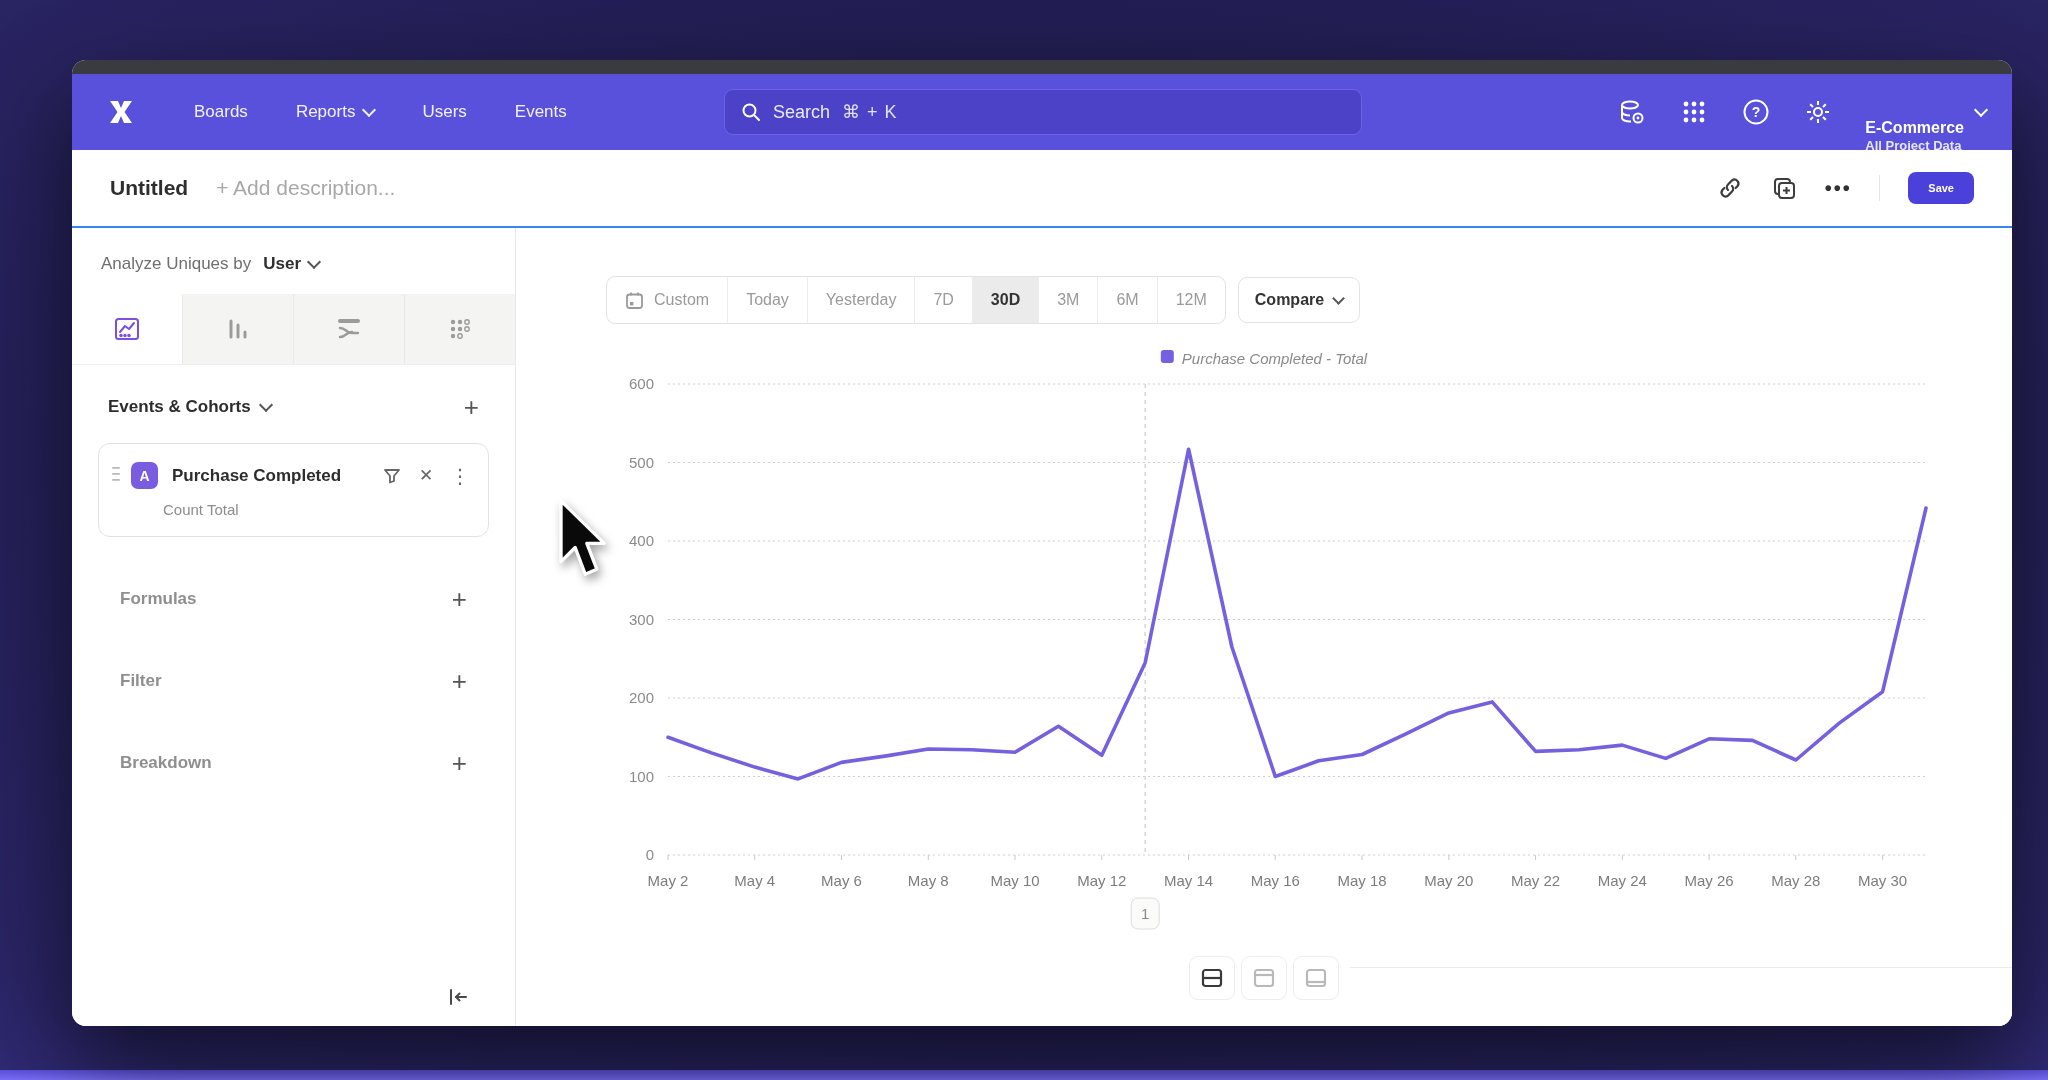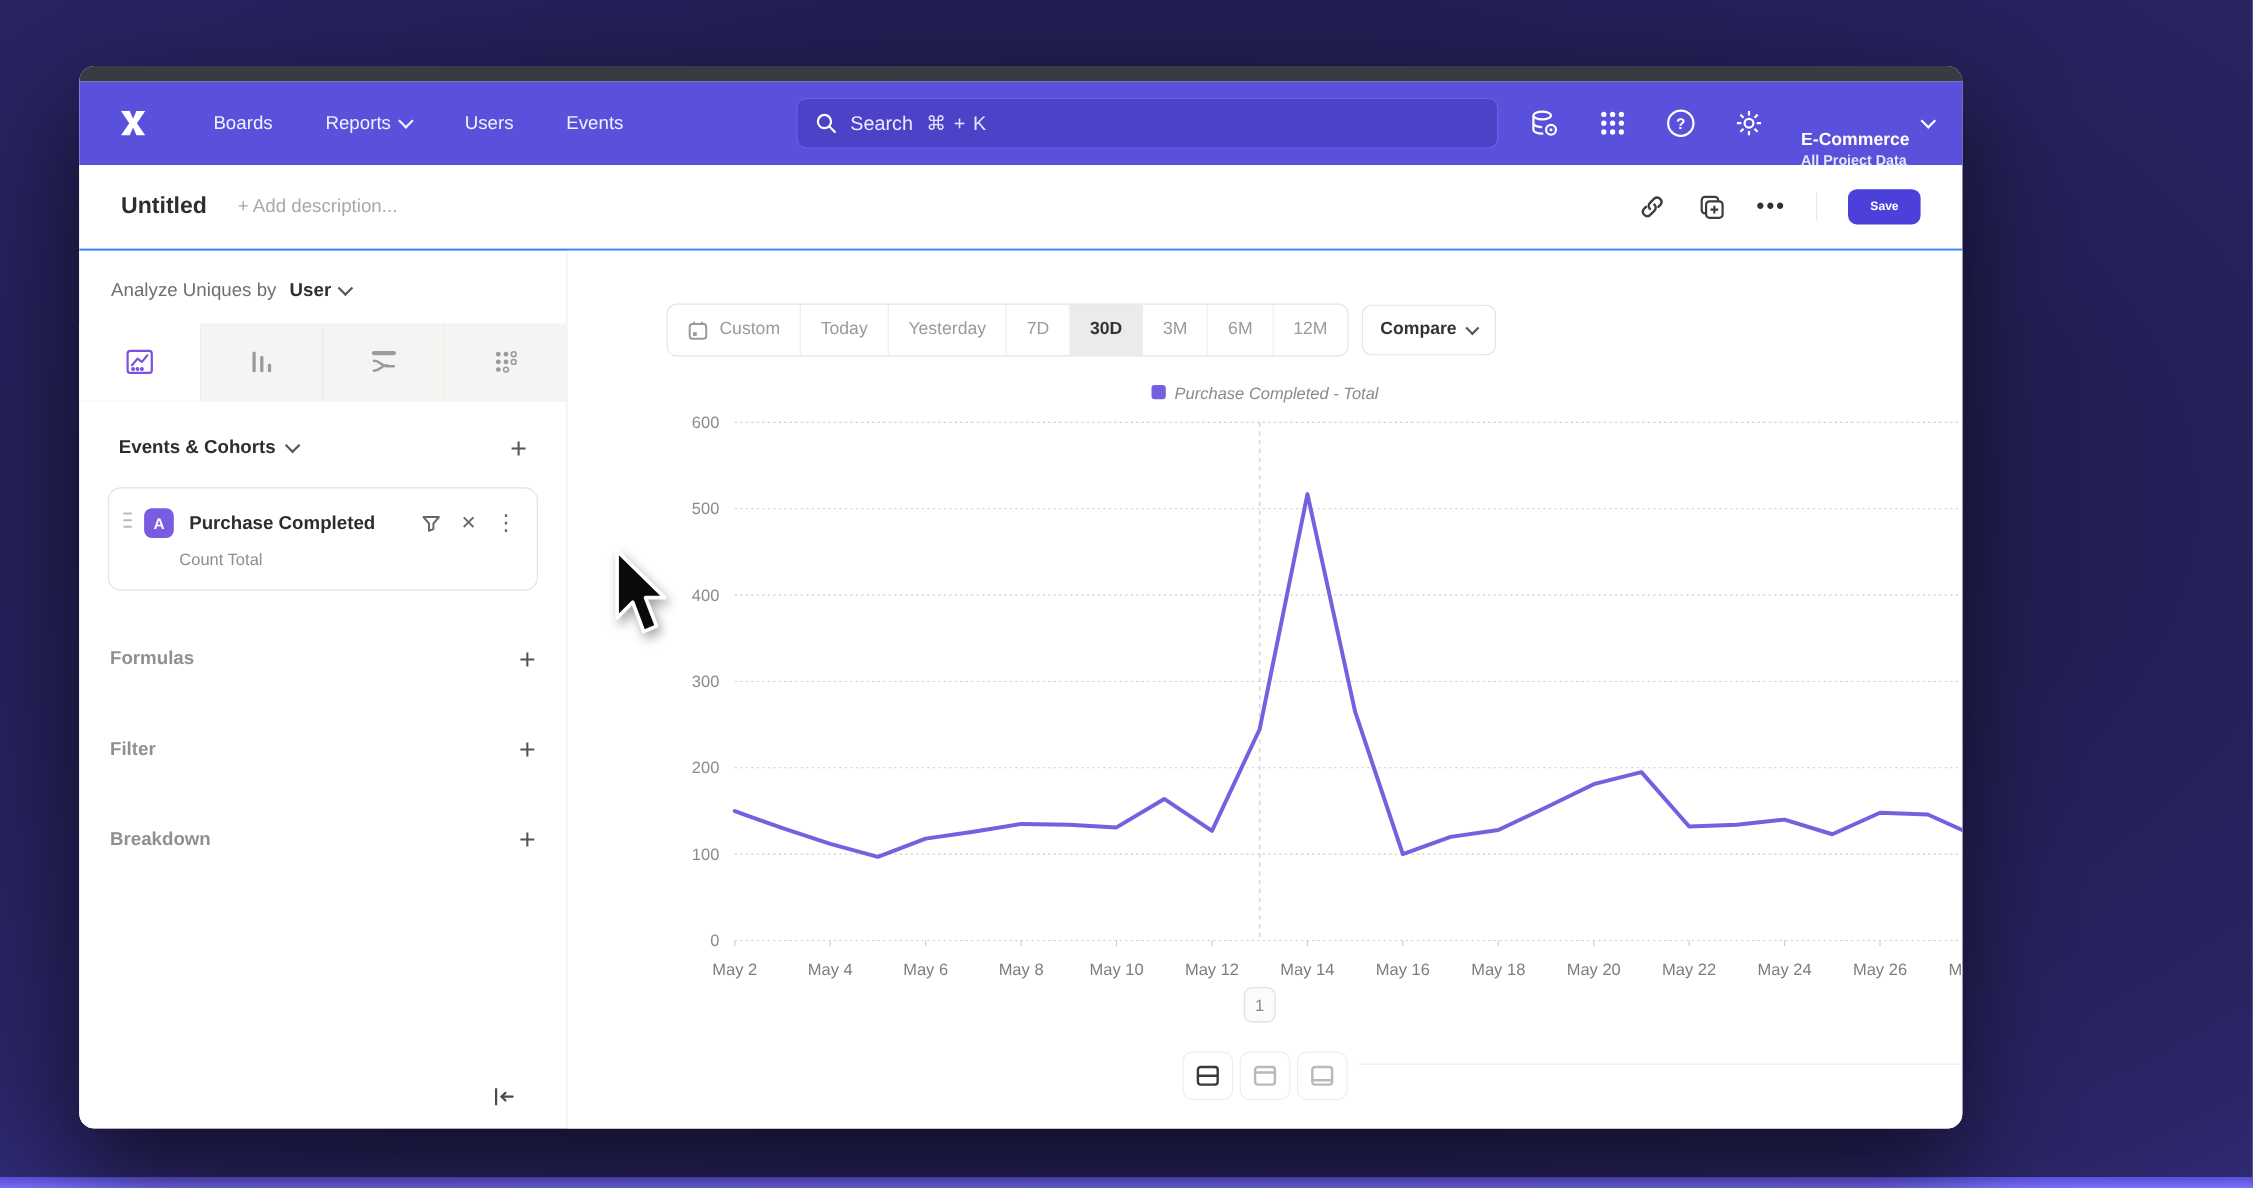--- a/index.html
+++ b/index.html
@@ -3,41 +3,41 @@
 <meta charset="utf-8">
 <style>
   html,body{margin:0;padding:0;}
   body{
     width:2048px;height:1080px;overflow:hidden;position:relative;
     font-family:"Liberation Sans","DejaVu Sans",sans-serif;
     background:radial-gradient(115% 115% at 50% 42%, #211d50 32%, #2a2565 60%, #4b43c2 100%);
   }
   .bottom-glow{position:absolute;left:0;right:0;bottom:0;height:10px;background:linear-gradient(180deg,#5a50d8,#7a6ef8);}
   
-  .window{position:absolute;left:72px;top:60px;width:1712px;height:966px;border-radius:14px;
+  .window{position:absolute;left:72px;top:60px;width:1940px;height:966px;border-radius:14px;
     background:#ffffff;box-shadow:0 40px 90px rgba(0,0,0,.55);overflow:hidden;}
   .chrome{height:14px;background:#3a3a41;}
   
   .nav{height:76px;background:#5951db;position:relative;display:flex;align-items:center;padding:0 0 0 30px;box-sizing:border-box;color:#fff;}
   .logo{width:38px;height:38px;display:flex;align-items:center;justify-content:center;margin-right:54px;cursor:pointer;}
   .nav-items{display:flex;align-items:center;gap:48px;font-size:17px;color:#f2f1ff;}
   .nav-item{display:flex;align-items:center;gap:9px;cursor:pointer;}
   .chev{display:inline-block;width:8px;height:8px;border-right:2px solid currentColor;border-bottom:2px solid currentColor;transform:rotate(45deg);margin-top:-4px;}
   .search{position:absolute;left:652px;top:15px;width:638px;height:46px;box-sizing:border-box;
     background:#4b42c8;border:1px solid #6c62e6;border-radius:9px;display:flex;align-items:center;padding:0 16px;gap:12px;color:#eceaff;font-size:18px;}
   .search .shortcut{opacity:.95;letter-spacing:1px;}
   .nav-right{position:absolute;right:26px;top:0;height:76px;display:flex;align-items:center;gap:32px;}
   .nav-icon{width:30px;height:30px;display:flex;align-items:center;justify-content:center;cursor:pointer;}
   .project{display:flex;align-items:center;gap:12px;cursor:pointer;}
   .project .p-name{font-size:16px;font-weight:bold;line-height:1.25;margin-top:48px;}
   .project .p-scope{font-size:13px;font-weight:bold;opacity:.85;line-height:1.25;}
   
   .doc-toolbar{height:78px;display:flex;align-items:center;padding:0 38px;box-sizing:border-box;border-bottom:2px solid #3b82f6;background:#fff;}
   .doc-title{font-size:21px;font-weight:bold;color:#2e2e2e;}
-  .doc-desc{margin-left:28px;font-size:17px;color:#a8a8a8;cursor:text;}
+  .doc-desc{margin-left:28px;font-size:21px;color:#a8a8a8;cursor:text;}
   .doc-actions{margin-left:auto;display:flex;align-items:center;gap:28px;}
   .tool-icon{width:26px;height:26px;display:flex;align-items:center;justify-content:center;color:#3d3d3d;cursor:pointer;}
   .v-div{width:1px;height:26px;background:#e6e6e6;}
   .save-btn{background:#4c40db;color:#fff;font-size:11px;font-weight:bold;border:none;border-radius:8px;padding:10px 20px;cursor:pointer;}
   
   .content{display:flex;height:798px;background:#fff;}
   .sidebar{width:444px;box-sizing:border-box;border-right:1px solid #e9e9e9;position:relative;flex:none;}
   .analyze{padding:26px 29px 20px;font-size:17px;color:#6f6f6f;display:flex;align-items:center;gap:8px;}
   .analyze b{color:#2f2f2f;margin-left:4px;}
   .analyze .chev{color:#555;}
@@ -48,21 +48,21 @@
   .events-header{padding:32px 36px 20px;display:flex;align-items:center;}
   .events-header .lbl{font-size:17px;font-weight:bold;color:#2d2d2d;display:flex;align-items:center;gap:10px;}
   .plus{margin-left:auto;font-size:26px;color:#555;line-height:20px;cursor:pointer;font-weight:normal;}
   .event-card{margin:6px 26px 0;border:1px solid #e2e2e2;border-radius:12px;padding:18px 16px 18px 12px;background:#fff;}
   .event-row{display:flex;align-items:center;gap:10px;}
   .drag-dots{color:#b9b9b9;flex:none;cursor:grab;}
   .a-chip{width:27px;height:27px;border-radius:7px;background:#7a5ce0;color:#fff;font-size:14px;font-weight:bold;display:flex;align-items:center;justify-content:center;flex:none;}
   .event-name{font-size:17px;font-weight:bold;color:#2d2d2d;flex:1;margin-left:4px;}
   .card-icon{width:24px;height:24px;display:flex;align-items:center;justify-content:center;color:#666;cursor:pointer;font-size:17px;}
   .event-metric{margin:12px 0 0 52px;font-size:15px;color:#8d8d8d;cursor:pointer;}
-  .section-row{display:flex;align-items:flex-end;padding:34px 28px 28px;}
+  .section-row{display:flex;align-items:flex-end;padding:34px 48px 28px;}
   .section-row .lbl{font-size:17px;font-weight:bold;color:#8f8f8f;}
   .sidebar-footer{position:absolute;left:0;right:0;bottom:0;height:54px;display:flex;align-items:center;justify-content:flex-end;padding-right:46px;}
   .collapse{color:#4a4a4a;cursor:pointer;}
   
   .main{flex:1;position:relative;background:#fff;}
   .chart-controls{position:absolute;left:90px;top:48px;display:flex;align-items:center;}
   .segmented{display:flex;border:1px solid #e3e3e3;border-radius:9px;overflow:hidden;height:46px;background:#fff;}
   .seg{display:flex;align-items:center;gap:10px;padding:0 18px;font-size:16px;color:#9a9a9a;border-right:1px solid #ededeb;cursor:pointer;white-space:nowrap;}
   .seg:last-child{border-right:none;}
   .seg.active{background:#ebebeb;color:#333;font-weight:bold;}

